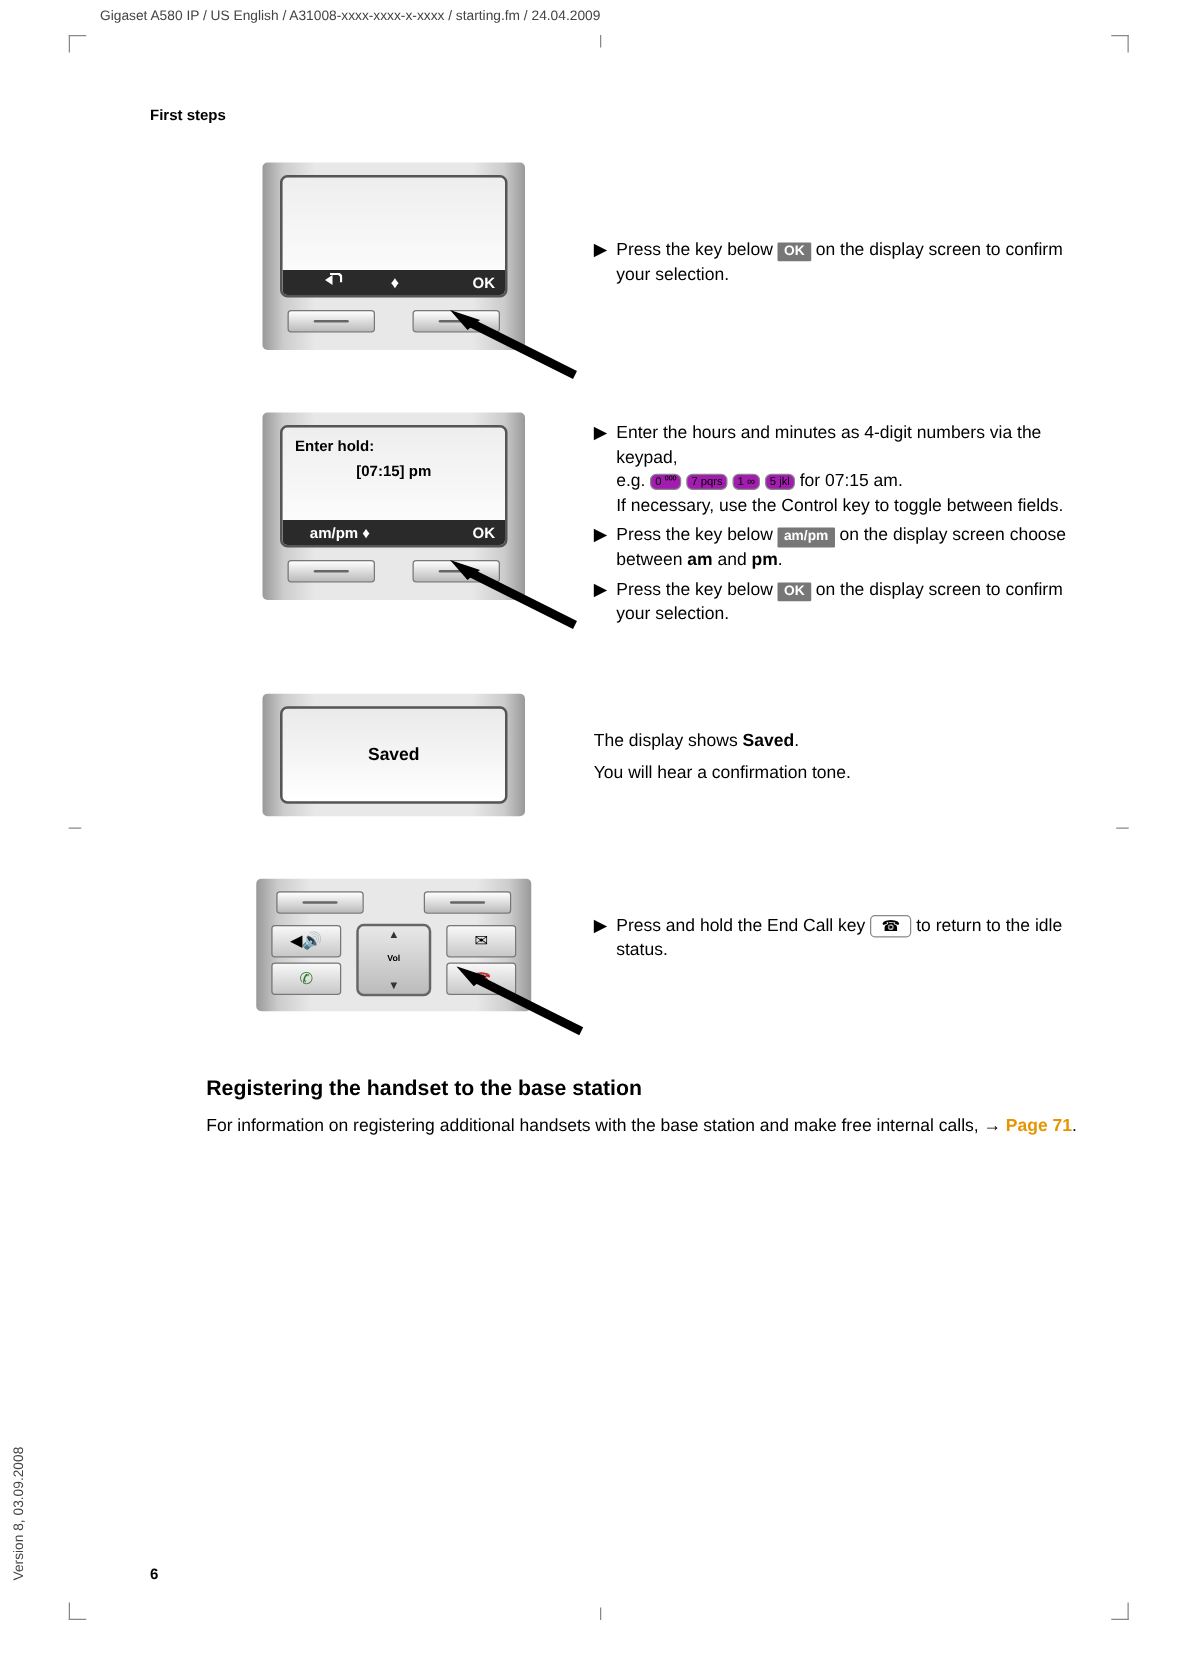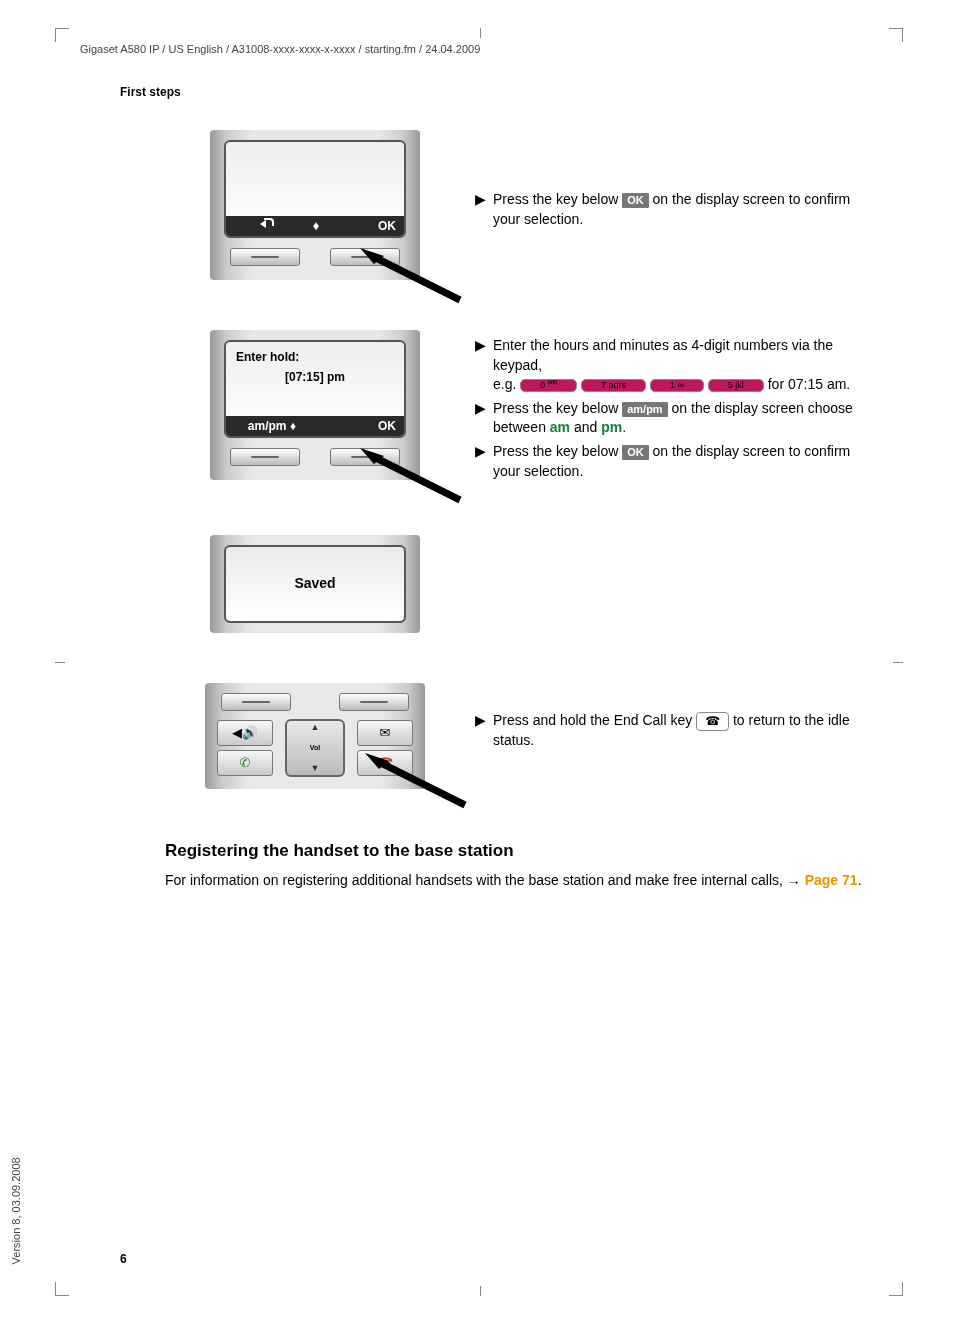--- a/index.html
+++ b/index.html
@@ -12,21 +12,20 @@
       width: 958px;
       height: 1324px;
       position: relative;
     }
     .header-doc {
       position: absolute;
       top: 6px;
       left: 80px;
       font-size: 11px;
       color: #444;
-      margin-top: 36px;
     }
     .crop-tl, .crop-tr, .crop-bl, .crop-br {
       position: absolute;
       width: 14px;
       height: 14px;
     }
     .crop-tl { top: 28px; left: 55px; border-left: 1px solid #888; border-top: 1px solid #888; border-right: 0; border-bottom: 0; }
     .crop-tr { top: 28px; right: 55px; border-right: 1px solid #888; border-top: 1px solid #888; }
     .crop-bl { bottom: 28px; left: 55px; border-left: 1px solid #888; border-bottom: 1px solid #888; }
     .crop-br { bottom: 28px; right: 55px; border-right: 1px solid #888; border-bottom: 1px solid #888; }
@@ -96,39 +95,39 @@
       padding: 1px 5px;
       font-size: 11px;
       font-weight: bold;
       border-radius: 1px;
       line-height: 1.2;
     }
     .key {
       display: inline-block;
       border: 1px solid #888;
       border-radius: 5px;
-      padding: 0 19px;
+      padding: 0 3px;
       font-size: 9px;
       line-height: 1.3;
       vertical-align: middle;
-      background: #be185d;
+      background: #a21caf;
       min-width: 18px;
       text-align: center;
     }
     .key-endcall {
       display: inline-block;
       border: 1px solid #888;
       border-radius: 4px;
       padding: 0 8px;
       font-size: 12px;
       vertical-align: middle;
     }
     .mono-bold {
       font-weight: bold;
-      color: #15803d;
+      color: #000000;
       font-family: Arial, sans-serif;
     }
     
     .phone {
       width: 210px;
       background: linear-gradient(to right, #999, #ccc 8%, #e8e8e8 20%, #e8e8e8 80%, #ccc 92%, #999);
       border-radius: 4px;
       padding: 10px 14px 14px;
       position: relative;
     }
@@ -396,20 +395,21 @@
       <div class="bul">
         <span class="mark">▶</span>
         <span class="txt">
           <span>Enter the hours and minutes as 4-digit numbers via the keypad,</span><br>
           <span>e.g. </span>
           <span class="key">0 ⁰⁰⁰</span>
           <span class="key">7 pqrs</span>
           <span class="key">1 ∞</span>
           <span class="key">5 jkl</span>
           <span> for 07:15 am.</span><br>
+          <span>If necessary, use the Control key to toggle between fields.</span>
         </span>
       </div>
       <div class="bul">
         <span class="mark">▶</span>
         <span class="txt">
           <span>Press the key below </span><span class="btn-label">am/pm</span><span> on the display screen     choose between </span><span class="mono-bold">am</span><span> and </span><span class="mono-bold">pm</span><span>.</span>
         </span>
       </div>
       <div class="bul">
         <span class="mark">▶</span>
@@ -418,20 +418,26 @@
         </span>
       </div>
     </div>
   </div>
 
   <div class="row">
     <div class="phone-col">
       <div class="phone-saved">
         <div class="saved-screen">Saved</div>
       </div>
+    </div>
+    <div class="text-col-saved">
+      <div class="para">
+        <span>The display shows </span><span class="mono-bold">Saved</span><span>.</span>
+      </div>
+      <div class="para">You will hear a confirmation tone.</div>
     </div>
   </div>
 
   <div class="row">
     <div class="phone-col">
       <div class="phone-keys">
         <div class="keyrow1">
           <div class="softkey"></div>
           <div class="softkey"></div>
         </div>

